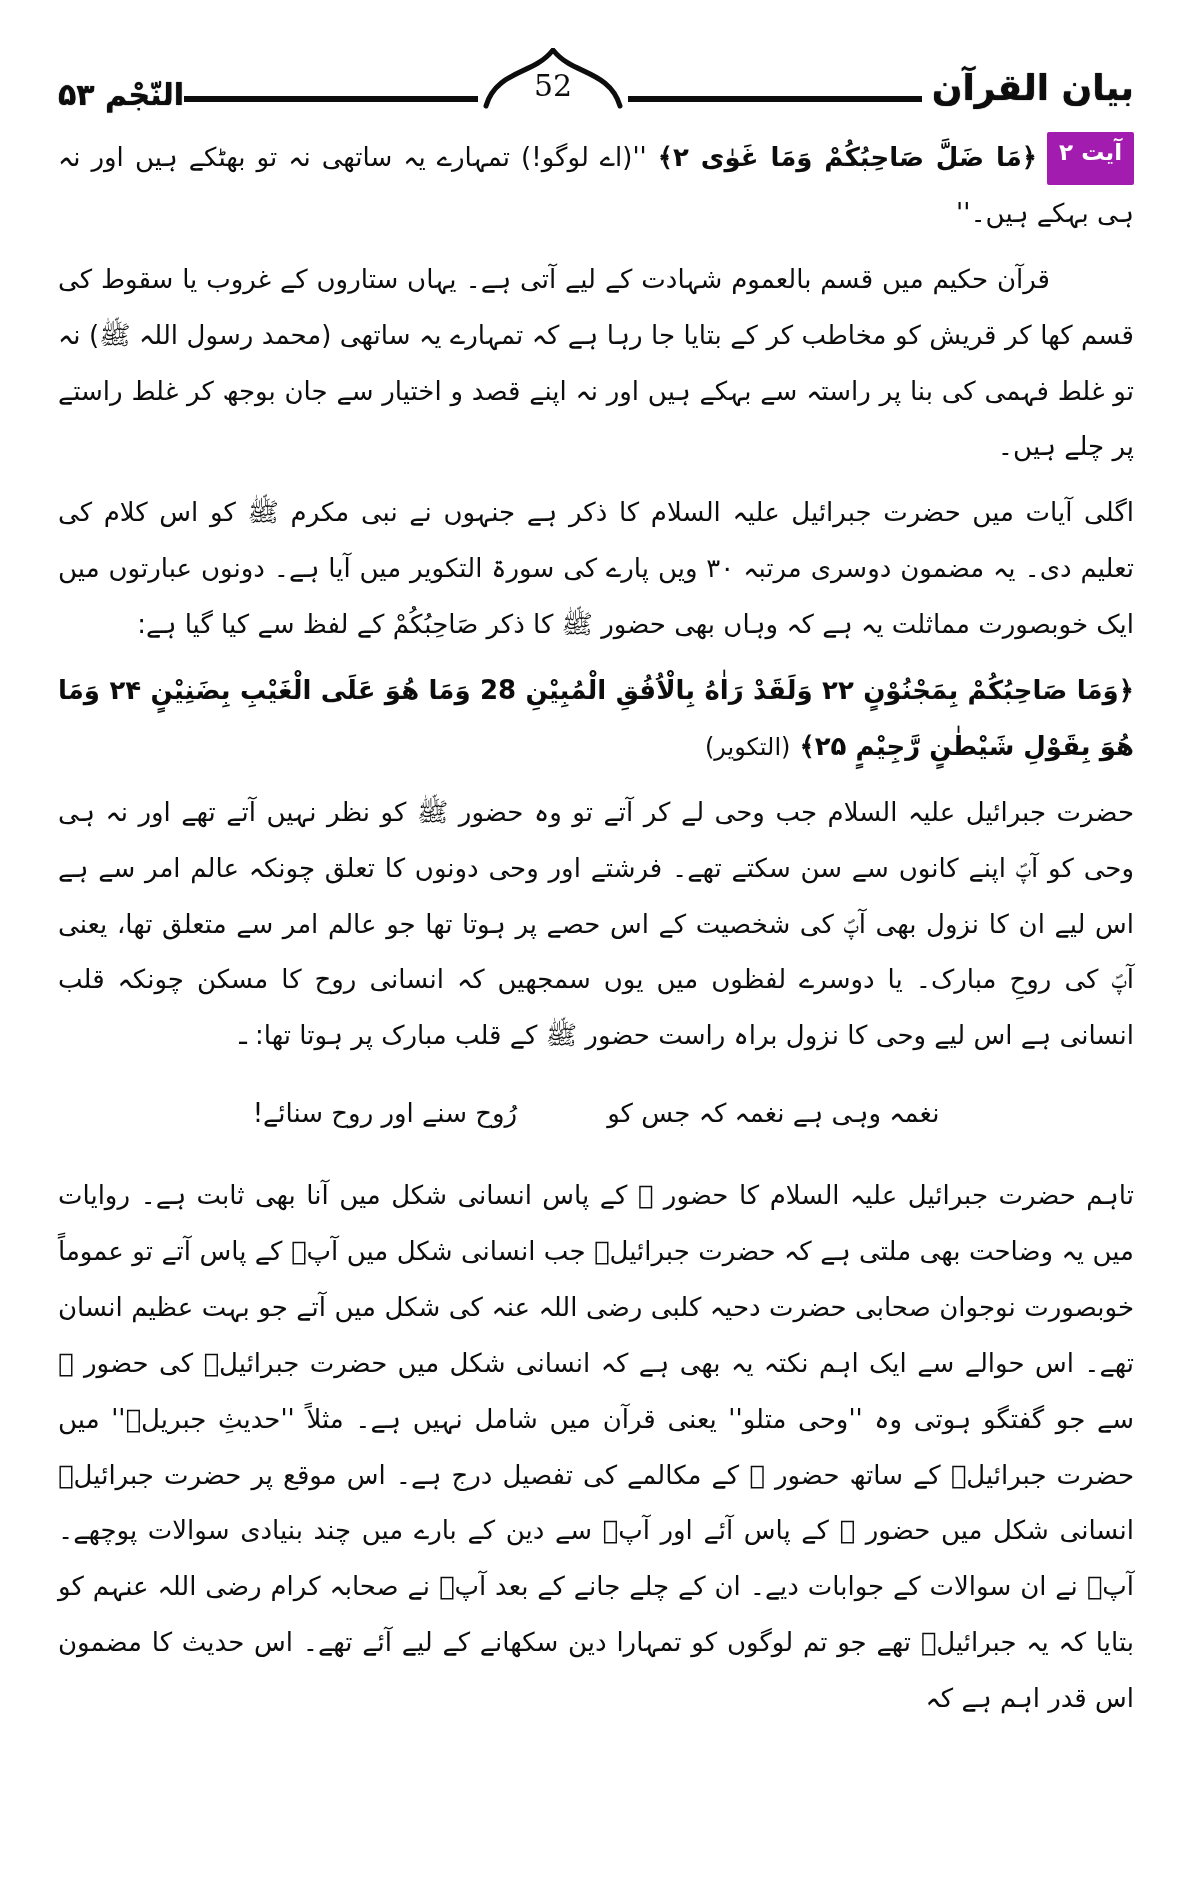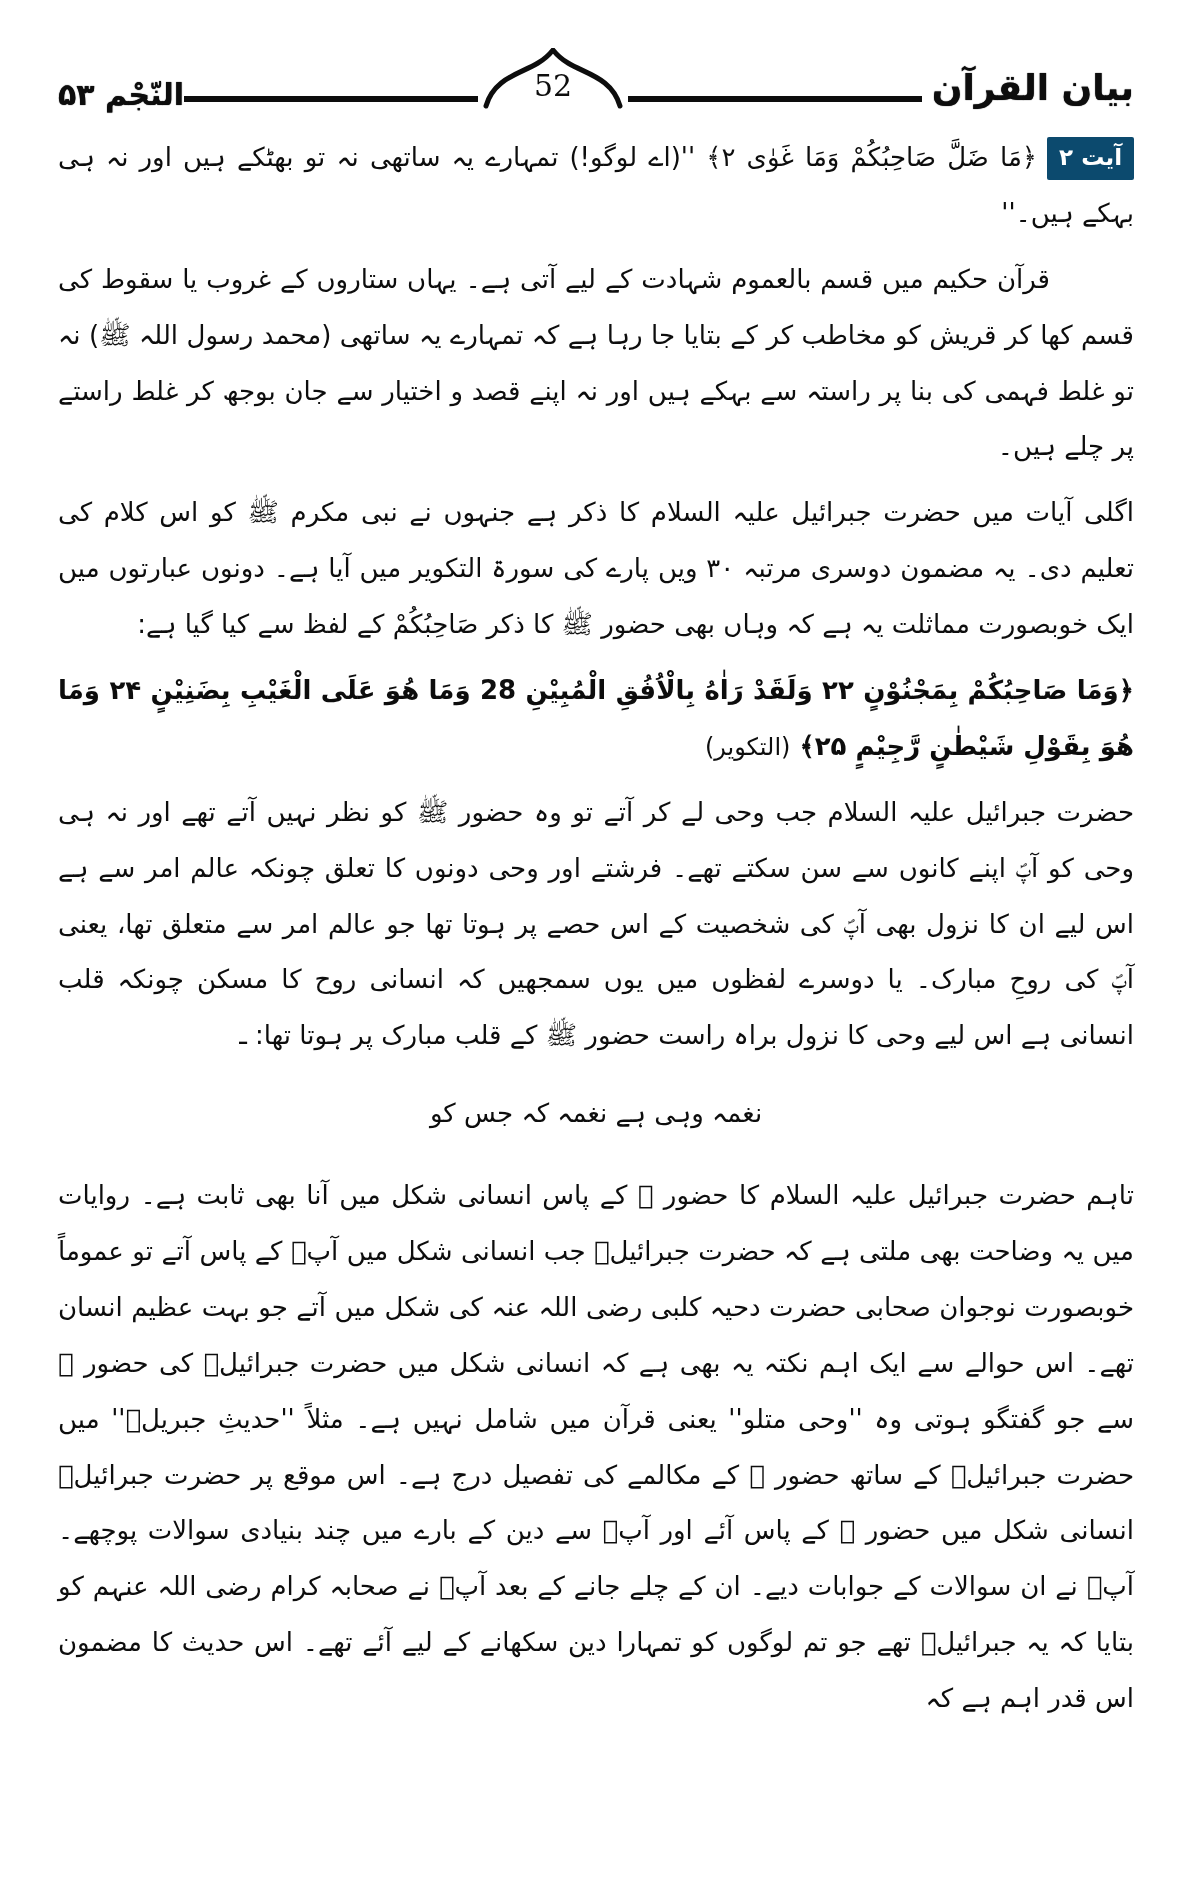--- a/index.html
+++ b/index.html
@@ -66,33 +66,33 @@
   
   .content {
     font-size: 26px;
     line-height: 2.15;
     text-align: justify;
   }
   .block { margin: 0 0 10px 0; }
 
   .ayat-marker {
     display: inline-block;
-    background: #0c4a6e;
+    background: #a21caf;
     color: #ffffff;
     font-size: 23px;
     font-weight: 700;
     line-height: 1.4;
-    padding: 4px 12px 7px 12px;
+    padding: 4px 12px 16px 12px;
     border-radius: 2px;
     margin-left: 10px;
     vertical-align: middle;
     white-space: nowrap;
   }
   .arabic {
-    font-weight: 400;
+    font-weight: 700;
     white-space: normal;
     margin-top: 20px;
   }
   .translation { font-weight: 400; }
 
   .para-indent { text-indent: 84px; }
 
   .quote-arabic {
     font-weight: 700;
     margin: 4px 0 10px 0;
@@ -142,19 +142,20 @@
 
     <p class="block">اگلی آیات میں حضرت جبرائیل علیہ السلام کا ذکر ہے جنہوں نے نبی مکرم ﷺ کو اس کلام کی تعلیم دی۔ یہ مضمون دوسری مرتبہ ۳۰ ویں پارے کی سورۃ التکویر میں آیا ہے۔ دونوں عبارتوں میں ایک خوبصورت مماثلت یہ ہے کہ وہاں بھی حضور ﷺ کا ذکر صَاحِبُكُمْ کے لفظ سے کیا گیا ہے:</p>
 
     <p class="block quote-arabic"><span>﴿وَمَا صَاحِبُكُمْ بِمَجْنُوْنٍ ۲۲ وَلَقَدْ رَاٰهُ بِالْاُفُقِ الْمُبِيْنِ 28 وَمَا هُوَ عَلَى الْغَيْبِ بِضَنِيْنٍ ۲۴ وَمَا هُوَ بِقَوْلِ شَيْطٰنٍ رَّجِيْمٍ ۲۵﴾</span> <span class="quote-source">(التکویر)</span></p>
 
 
     <p class="block">حضرت جبرائیل علیہ السلام جب وحی لے کر آتے تو وہ حضور ﷺ کو نظر نہیں آتے تھے اور نہ ہی وحی کو آپؐ اپنے کانوں سے سن سکتے تھے۔ فرشتے اور وحی دونوں کا تعلق چونکہ عالم امر سے ہے اس لیے ان کا نزول بھی آپؐ کی شخصیت کے اس حصے پر ہوتا تھا جو عالم امر سے متعلق تھا، یعنی آپؐ کی روحِ مبارک۔ یا دوسرے لفظوں میں یوں سمجھیں کہ انسانی روح کا مسکن چونکہ قلب انسانی ہے اس لیے وحی کا نزول براہ راست حضور ﷺ کے قلب مبارک پر ہوتا تھا: ـ</p>
 
     <div class="poetry">
       <span>نغمہ وہی ہے نغمہ کہ جس کو</span>
+      <span>رُوح سنے اور روح سنائے!</span>
     </div>
 
     <p class="block">تاہم حضرت جبرائیل علیہ السلام کا حضور ﷺ کے پاس انسانی شکل میں آنا بھی ثابت ہے۔ روایات میں یہ وضاحت بھی ملتی ہے کہ حضرت جبرائیلؑ جب انسانی شکل میں آپؐ کے پاس آتے تو عموماً خوبصورت نوجوان صحابی حضرت دحیہ کلبی رضی اللہ عنہ کی شکل میں آتے جو بہت عظیم انسان تھے۔ اس حوالے سے ایک اہم نکتہ یہ بھی ہے کہ انسانی شکل میں حضرت جبرائیلؑ کی حضور ﷺ سے جو گفتگو ہوتی وہ ''وحی متلو'' یعنی قرآن میں شامل نہیں ہے۔ مثلاً ''حدیثِ جبریلؑ'' میں حضرت جبرائیلؑ کے ساتھ حضور ﷺ کے مکالمے کی تفصیل درج ہے۔ اس موقع پر حضرت جبرائیلؑ انسانی شکل میں حضور ﷺ کے پاس آئے اور آپؐ سے دین کے بارے میں چند بنیادی سوالات پوچھے۔ آپؐ نے ان سوالات کے جوابات دیے۔ ان کے چلے جانے کے بعد آپؐ نے صحابہ کرام رضی اللہ عنہم کو بتایا کہ یہ جبرائیلؑ تھے جو تم لوگوں کو تمہارا دین سکھانے کے لیے آئے تھے۔ اس حدیث کا مضمون اس قدر اہم ہے کہ</p>
 
   </div>
 
 </div>
 
 </body></html>

